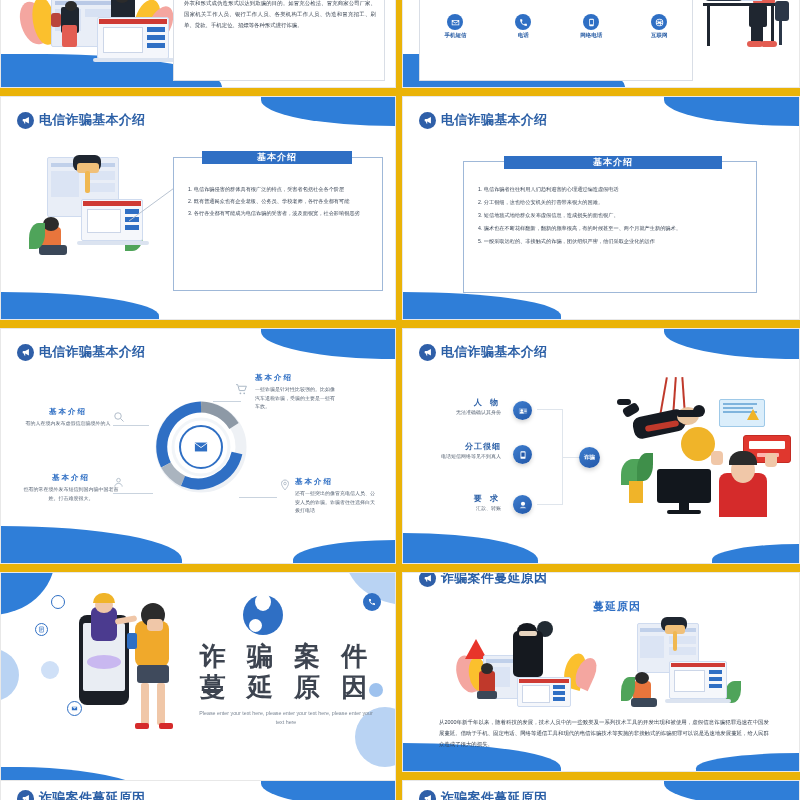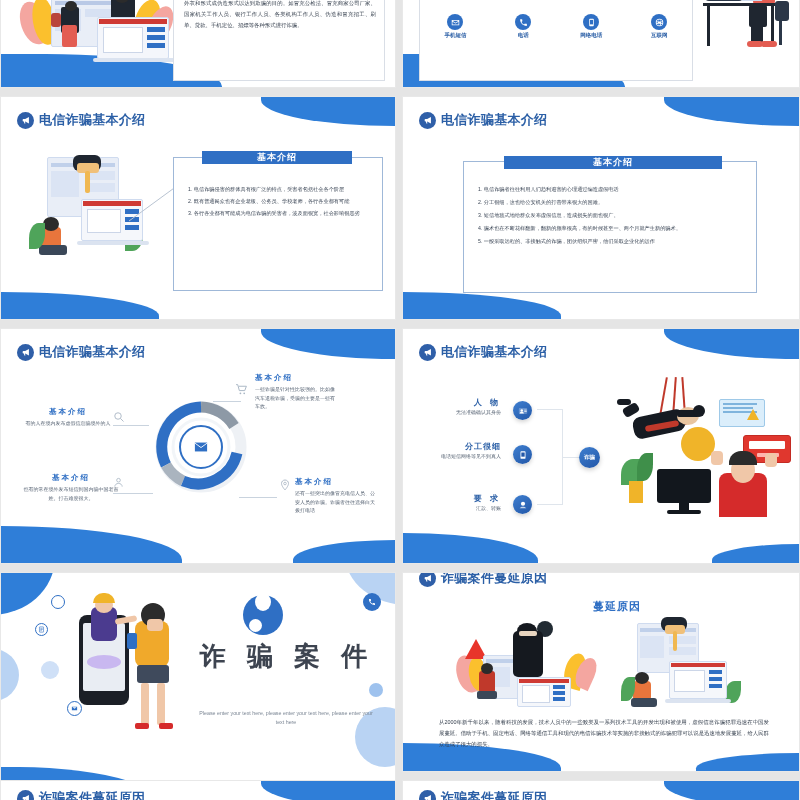--- a/index.html
+++ b/index.html
@@ -5,21 +5,21 @@
   * { box-sizing: border-box; margin: 0; padding: 0; }
   html, body {
     width: 800px; height: 800px;
     background: #ffffff;
     font-family: "Liberation Sans", "DejaVu Sans", sans-serif;
     overflow: hidden;
   }
   #grid {
     position: relative;
     width: 800px; height: 800px;
-    background: #e5e5e5;
+    background: #eab308;
   }
   .slide {
     position: absolute;
     background: #ffffff;
     overflow: hidden;
     border: 1px solid #e8e8e8;
   }
   
   .wave-tr {
     position: absolute; top: 0; right: 0;
@@ -592,20 +592,21 @@
       <div class="person" style="left:78px; top:80px; width:8px; height:42px;background:#f0c7a8;"></div>
       <div class="person" style="left:56px; top:120px;width:14px;height:6px; background:#d52b2b;border-radius:2px;"></div>
       <div class="person" style="left:80px; top:120px;width:14px;height:6px; background:#d52b2b;border-radius:2px;"></div>
       <div class="lap-bar" style="left:48px; top:30px; width:10px;height:16px;background:#2f6fc4;border-radius:2px;"></div>
     </div>
 
     <div class="sec-center-mark" style="left:242px; top:22px;"></div>
 
     <div class="big-title" style="left:196px; top:68px; width:180px;">
       <div>诈 骗 案 件</div>
+      <div>蔓 延 原 因</div>
     </div>
     <div class="sub-en" style="left:198px; top:136px; width:174px;">Please enter your text here, please enter your text here, please enter your text here</div>
   </div>
 
   <div class="slide" style="left:402px; top:572px; width:398px; height:200px;">
     <div class="wave-bl" style="width:40%;height:14%;"></div>
     <div class="wave-br" style="width:26%;height:9%;"></div>
     <div class="s-head" style="left:16px; top:-4px;">
       <span class="head-badge">
         <svg viewBox="0 0 24 24" fill="#ffffff">

